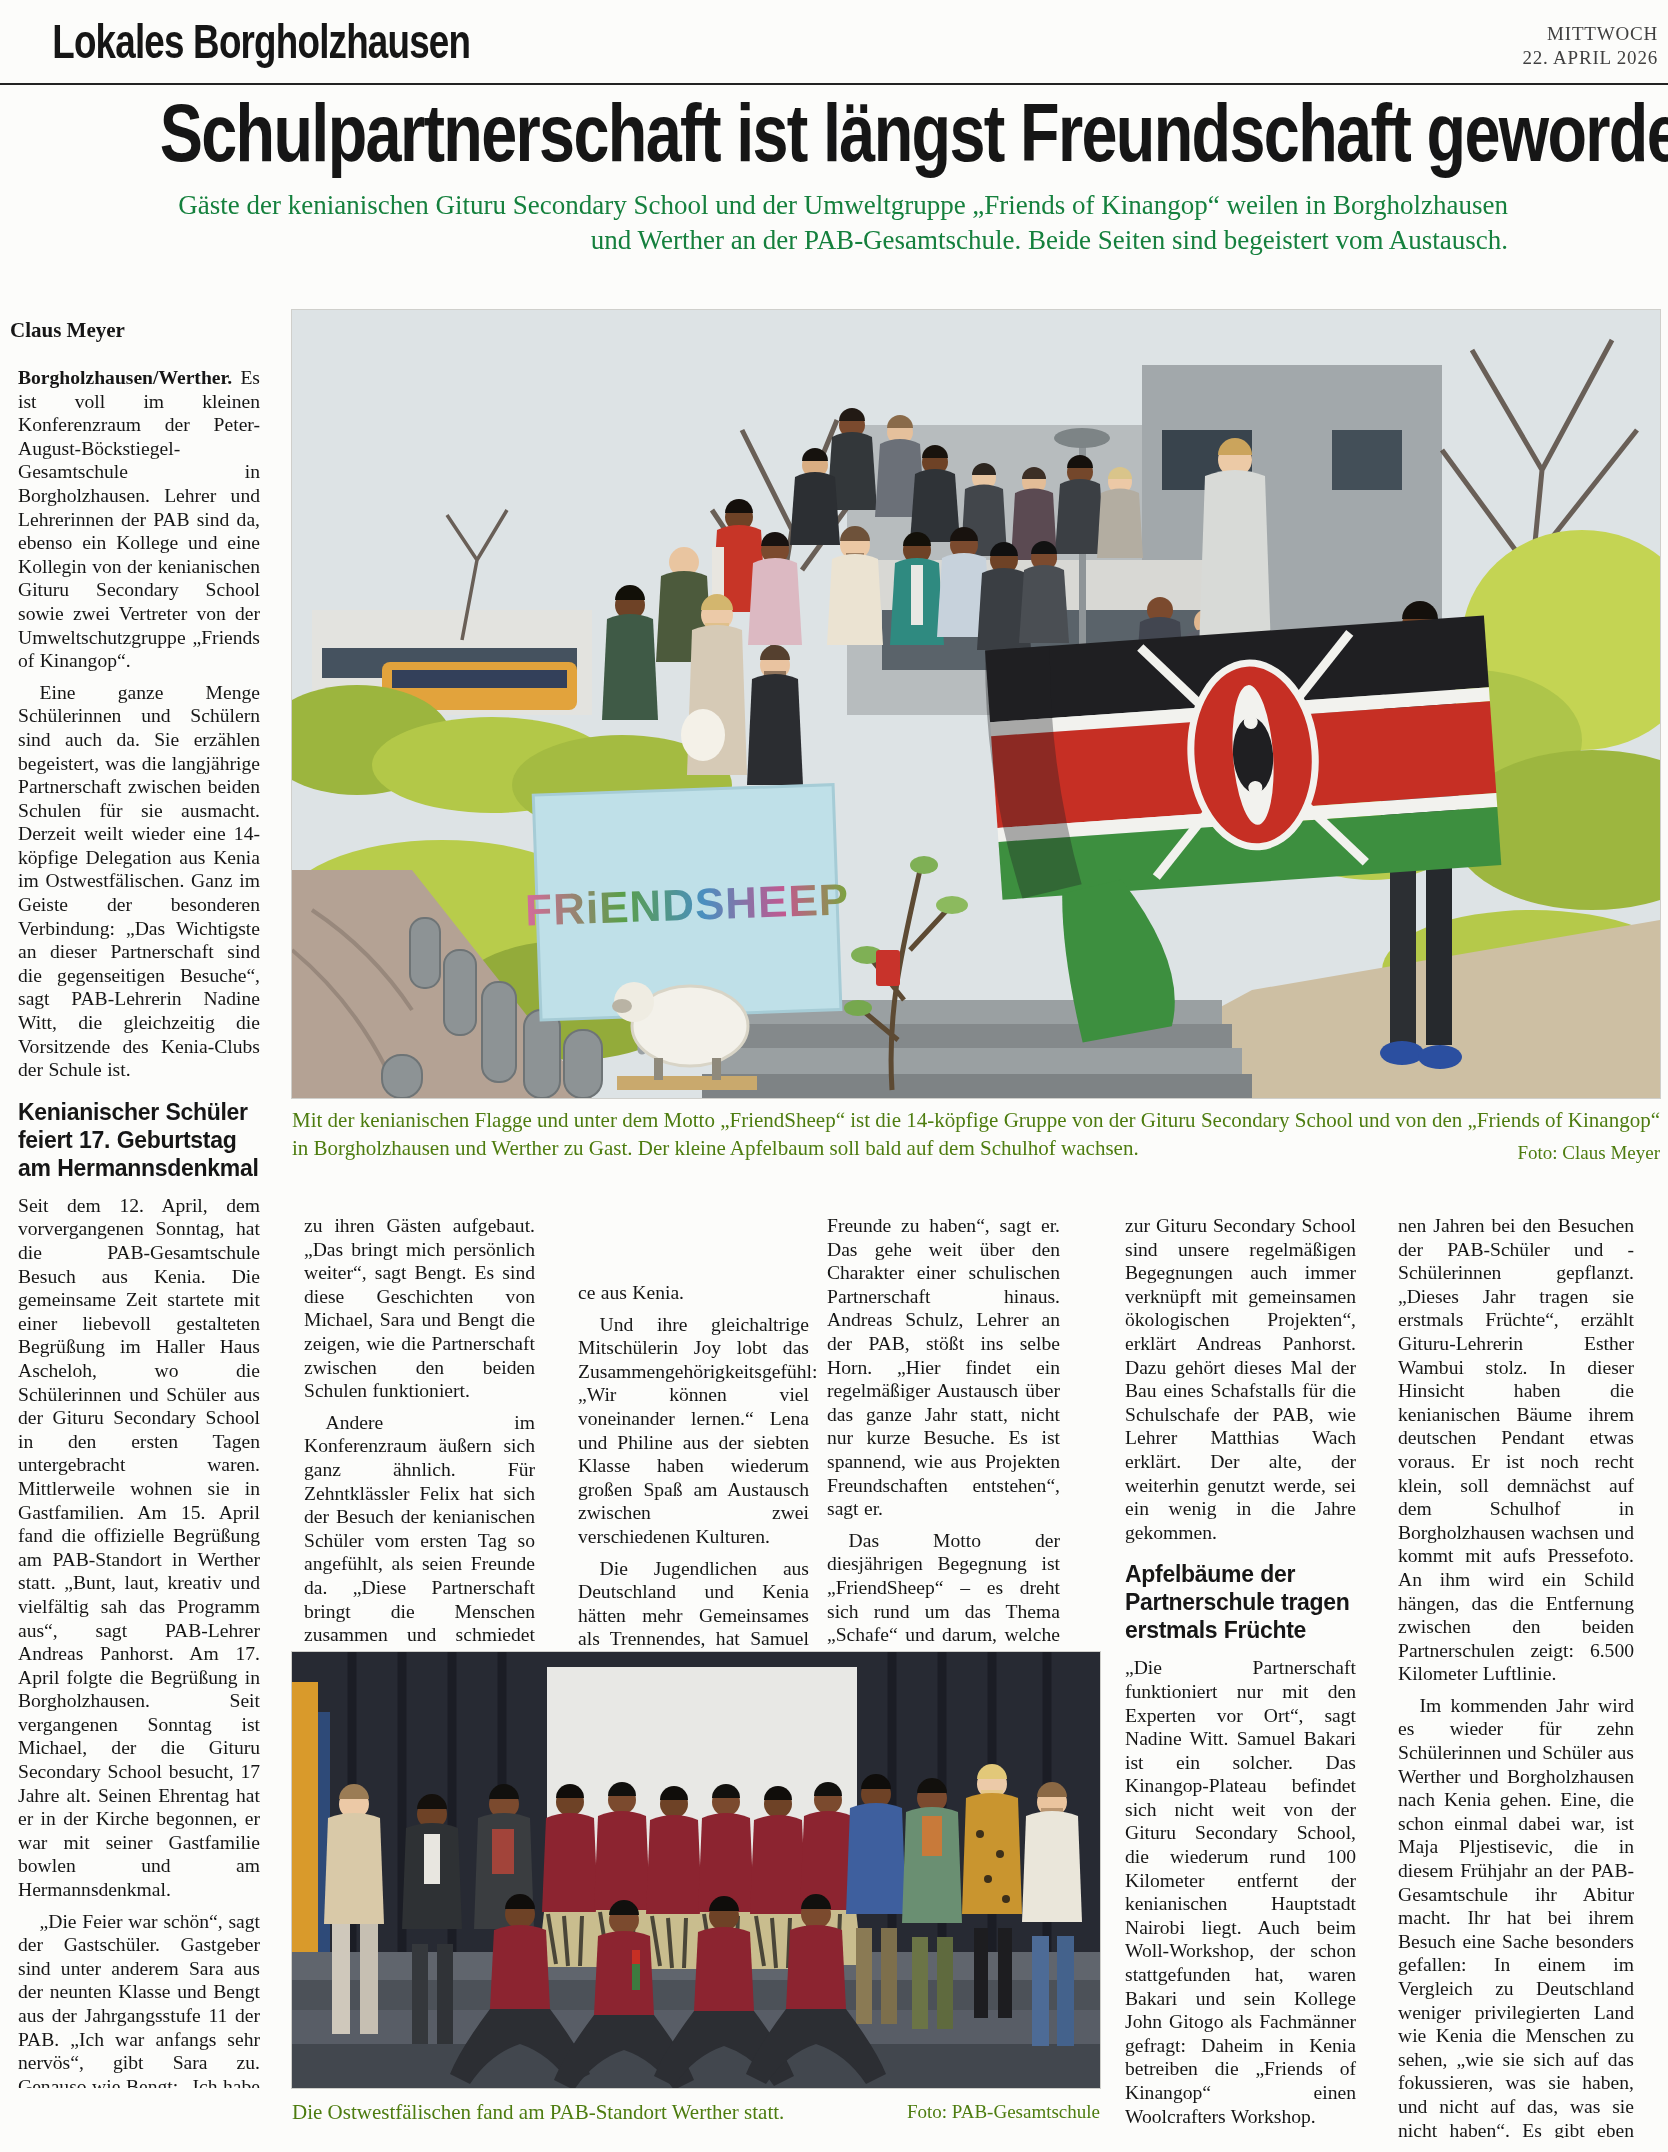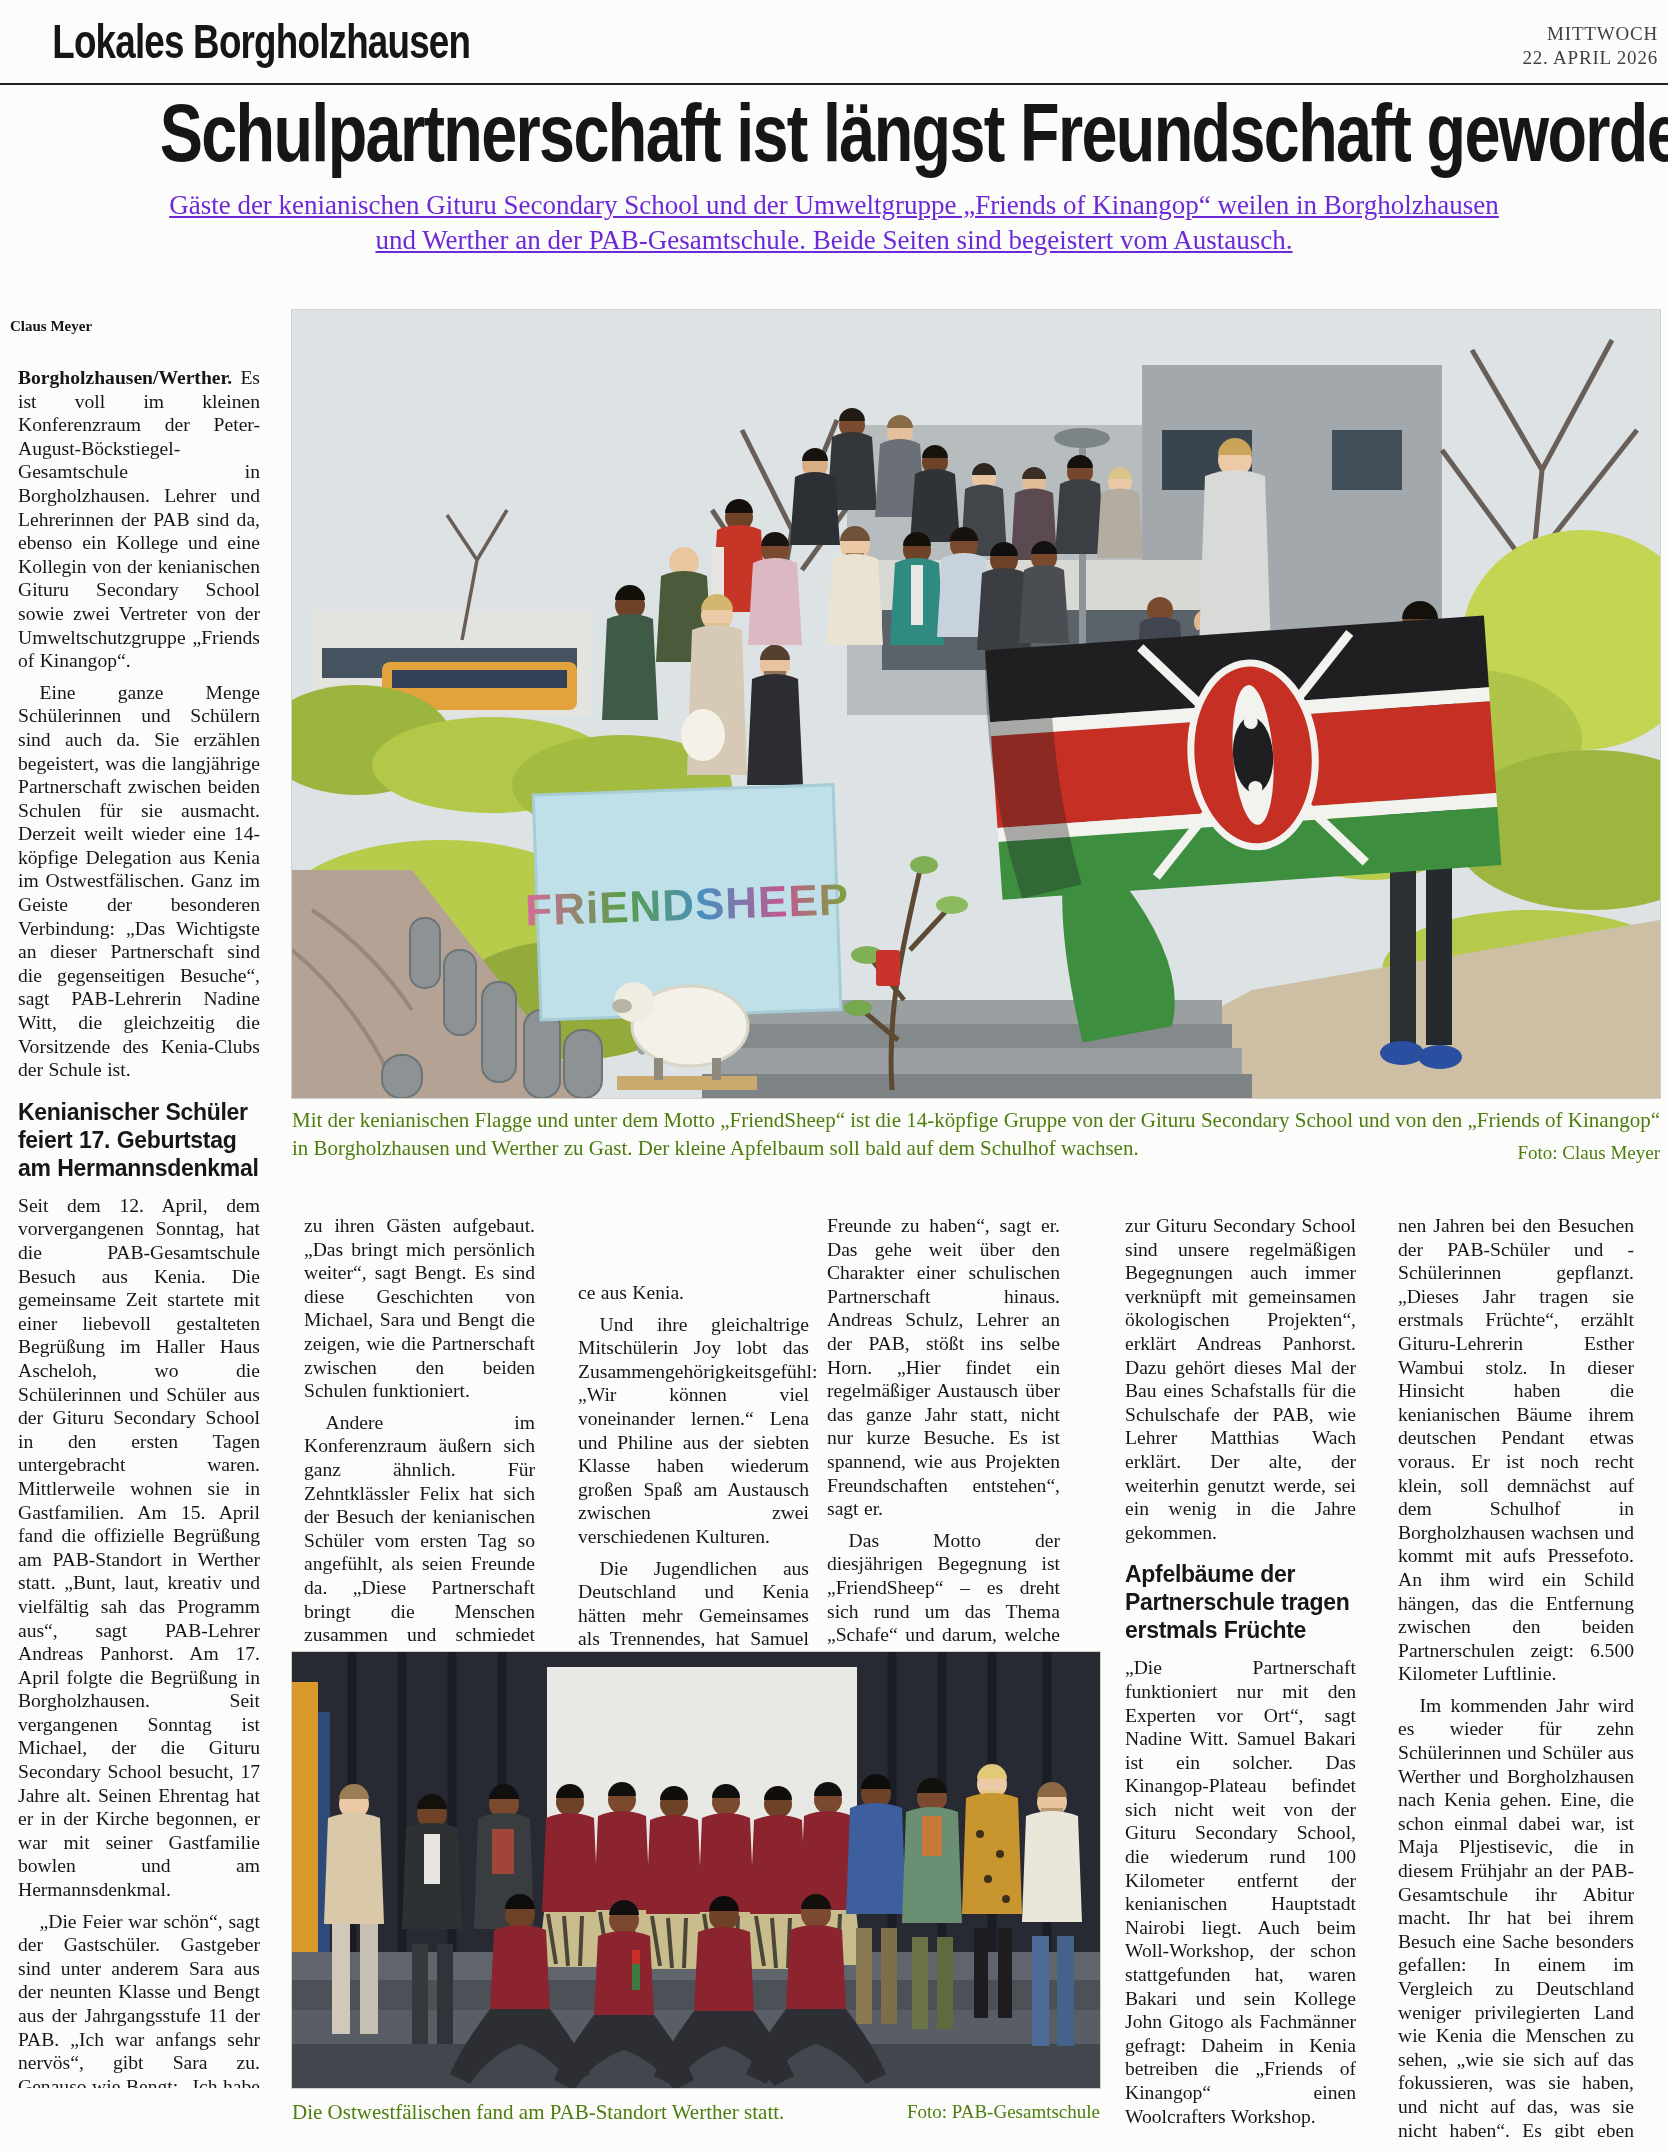--- a/index.html
+++ b/index.html
@@ -11,24 +11,24 @@
   .masthead-title span{display:inline-block;font-family:"Liberation Sans",sans-serif;
         font-weight:700;font-size:46px;letter-spacing:-1px;transform:scale(.8,1.05);transform-origin:center;}
   .issue-date{position:absolute;top:22px;right:10px;text-align:right;font-size:19px;
         letter-spacing:.8px;line-height:24px;color:#404040;}
   .top-rule{position:absolute;top:83px;left:0;right:0;border-top:2px solid #222;}
 
   
   .headline{position:absolute;top:88px;left:0;right:0;text-align:center;white-space:nowrap;}
   .headline span{display:inline-block;font-family:"Liberation Sans",sans-serif;font-weight:700;
         font-size:78px;letter-spacing:-2px;transform:scale(.83,1.04);transform-origin:center;}
-  .deck{position:absolute;top:188px;left:160px;right:160px;text-align:center;
-        font-size:27px;line-height:35px;color:#6d28d9;text-decoration:underline;}
-
-  .byline{position:absolute;left:10px;top:318px;font-weight:700;font-size:15px;}
+  .deck{position:absolute;top:188px;left:160px;right:160px;text-align:right;
+        font-size:27px;line-height:35px;color:#15803d;}
+
+  .byline{position:absolute;left:10px;top:318px;font-weight:700;font-size:21px;}
 
   
   .col{position:absolute;text-align:justify;font-size:19.6px;line-height:23.6px;
        overflow:hidden;word-spacing:.5px;}
   .col p{margin:8px;text-indent:1.1em;}
   .col p.first{text-indent:0;}
   .col .lead{font-weight:700;}
   .subhead{font-family:"Liberation Sans",sans-serif;font-weight:700;font-size:23px;
        line-height:28px;letter-spacing:-.3px;text-align:left;text-indent:0;
        margin:16px 0 12px 8px;}

